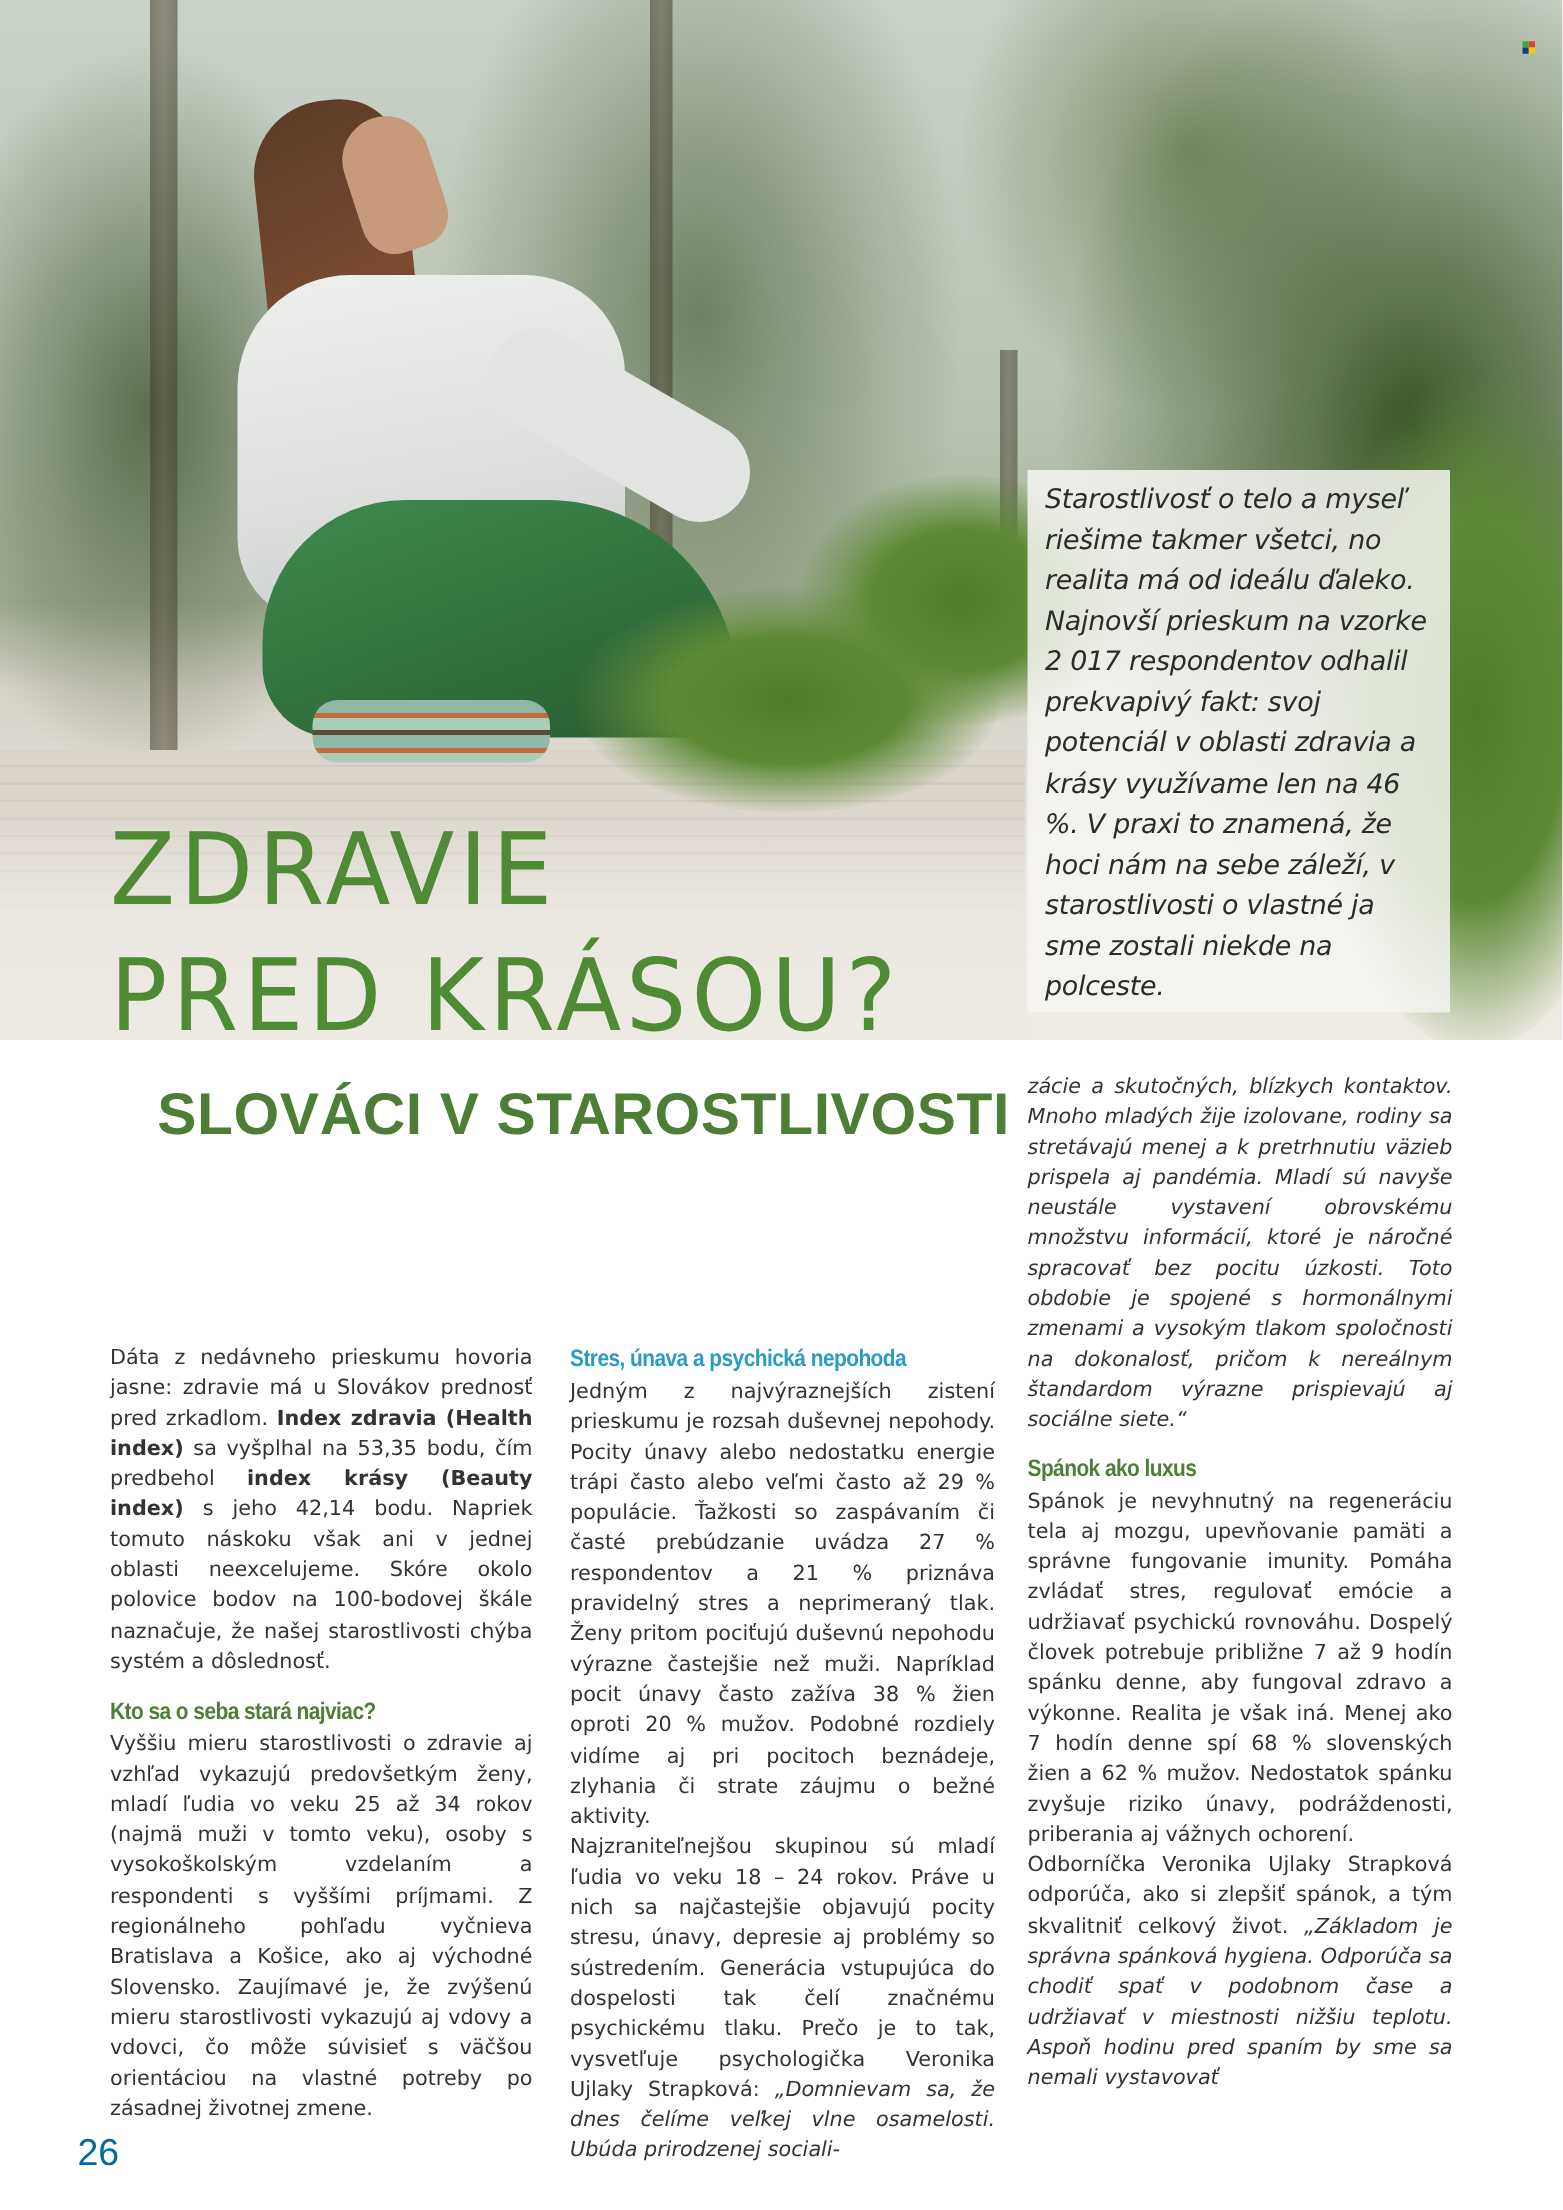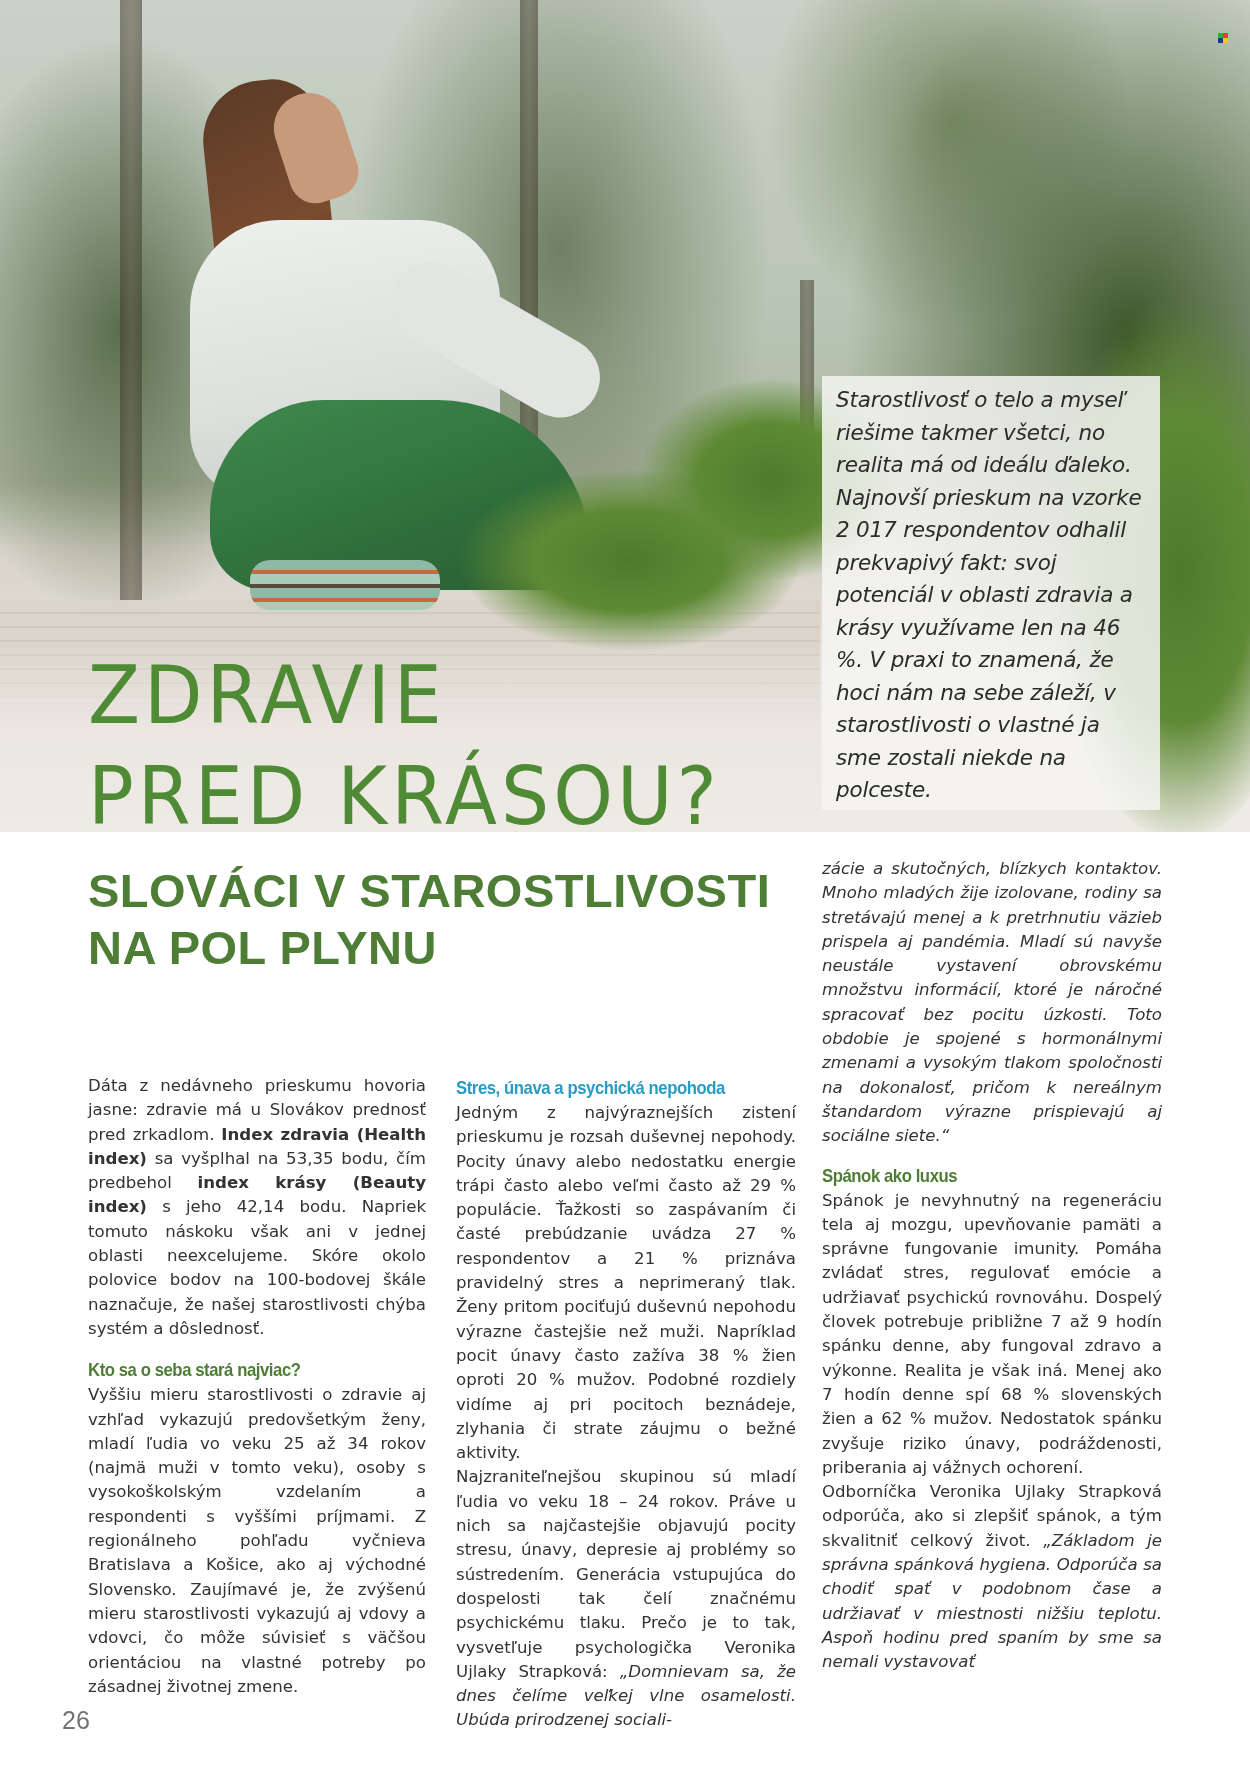--- a/index.html
+++ b/index.html
@@ -58,37 +58,37 @@
 
   .logo-dots { position: absolute; left: 1218px; top: 33px; width: 10px; height: 10px; }
   .logo-dots i { position: absolute; width: 5px; height: 5px; display: block; }
 
   
   .headline {
     position: absolute; left: 88px; top: 862px; width: 720px;
     font-family: "Liberation Sans", sans-serif; font-weight: bold;
     color: #4e7d36; font-size: 47px; line-height: 57px; letter-spacing: 0.5px;
   }
-  .headline span { display: block; }
+  .headline span { display: block; text-align: right; }
 
   .col { position: absolute; font-family: "DejaVu Sans", sans-serif; font-size: 16.6px; line-height: 24.3px; color: #333333; text-align: justify; }
   .col p { margin: 0; }
   .col-1 { left: 88px; top: 1074px; width: 338px; }
   .col-2 { left: 456px; top: 1075px; width: 340px; }
   .col-3 { left: 822px; top: 857px; width: 340px; }
 
   .subhead { font-family: "Liberation Sans", sans-serif; font-weight: bold; font-size: 19px; line-height: 26px; letter-spacing: -0.5px; transform: scaleX(0.88); transform-origin: left; white-space: nowrap; }
   .subhead.green { color: #4e7d36; }
   .subhead.blue { color: #2a9cc4; }
   .gap { height: 16px; }
   .gap-s { height: 14px; }
   .italic { font-style: italic; }
   b { font-weight: bold; }
 
-  .page-number { position: absolute; left: 62px; top: 1706px; font-family: "Liberation Sans", sans-serif; font-size: 25px; color: #737373; }
+  .page-number { position: absolute; left: 62px; top: 1706px; font-family: "Liberation Sans", sans-serif; font-size: 30px; color: #0369a1; }
 </style>
 </head>
 <body>
 
 <div class="hero" role="img" aria-label="Woman sitting on a wooden boardwalk in a forest, eyes closed, face turned to the sky">
   <div class="trunk" style="left:120px;top:0;width:22px;height:600px;"></div>
   <div class="trunk" style="left:520px;top:0;width:18px;height:560px;"></div>
   <div class="trunk" style="left:800px;top:280px;width:14px;height:240px;"></div>
   <div class="boardwalk"></div>
   <div class="boardwalk-fade"></div>
@@ -118,21 +118,20 @@
     <span>PRED KRÁSOU?</span>
   </h1>
 
   <div class="intro-box">
     <p class="intro-text">Starostlivosť o telo a myseľ riešime takmer všetci, no realita má od ideálu ďaleko. Najnovší prieskum na vzorke 2 017 respondentov odhalil prekvapivý fakt: svoj potenciál v oblasti zdravia a krásy využívame len na 46 %. V praxi to znamená, že hoci nám na sebe záleží, v starostlivosti o vlastné ja sme zostali niekde na polceste.</p>
   </div>
 </div>
 
 <h2 class="headline">
   <span>SLOVÁCI V STAROSTLIVOSTI</span>
-  <span>NA POL PLYNU</span>
 </h2>
 
 <div class="col col-1">
   <p><span>Dáta z nedávneho prieskumu hovoria jasne: zdravie má u Slovákov prednosť pred zrkadlom. </span><b>Index zdravia (Health index)</b><span> sa vyšplhal na 53,35 bodu, čím predbehol </span><b>index krásy (Beauty index)</b><span> s jeho 42,14 bodu. Napriek tomuto náskoku však ani v jednej oblasti neexcelujeme. Skóre okolo polovice bodov na 100-bodovej škále naznačuje, že našej starostlivosti chýba systém a dôslednosť.</span></p>
   <div class="gap"></div>
   <h3 class="subhead green">Kto sa o seba stará najviac?</h3>
   <p>Vyššiu mieru starostlivosti o zdravie aj vzhľad vykazujú predovšetkým ženy, mladí ľudia vo veku 25 až 34 rokov (najmä muži v tomto veku), osoby s vysokoškolským vzdelaním a respondenti s vyššími príjmami. Z regionálneho pohľadu vyčnieva Bratislava a Košice, ako aj východné Slovensko. Zaujímavé je, že zvýšenú mieru starostlivosti vykazujú aj vdovy a vdovci, čo môže súvisieť s väčšou orientáciou na vlastné potreby po zásadnej životnej zmene.</p>
 </div>
 
 <div class="col col-2">

